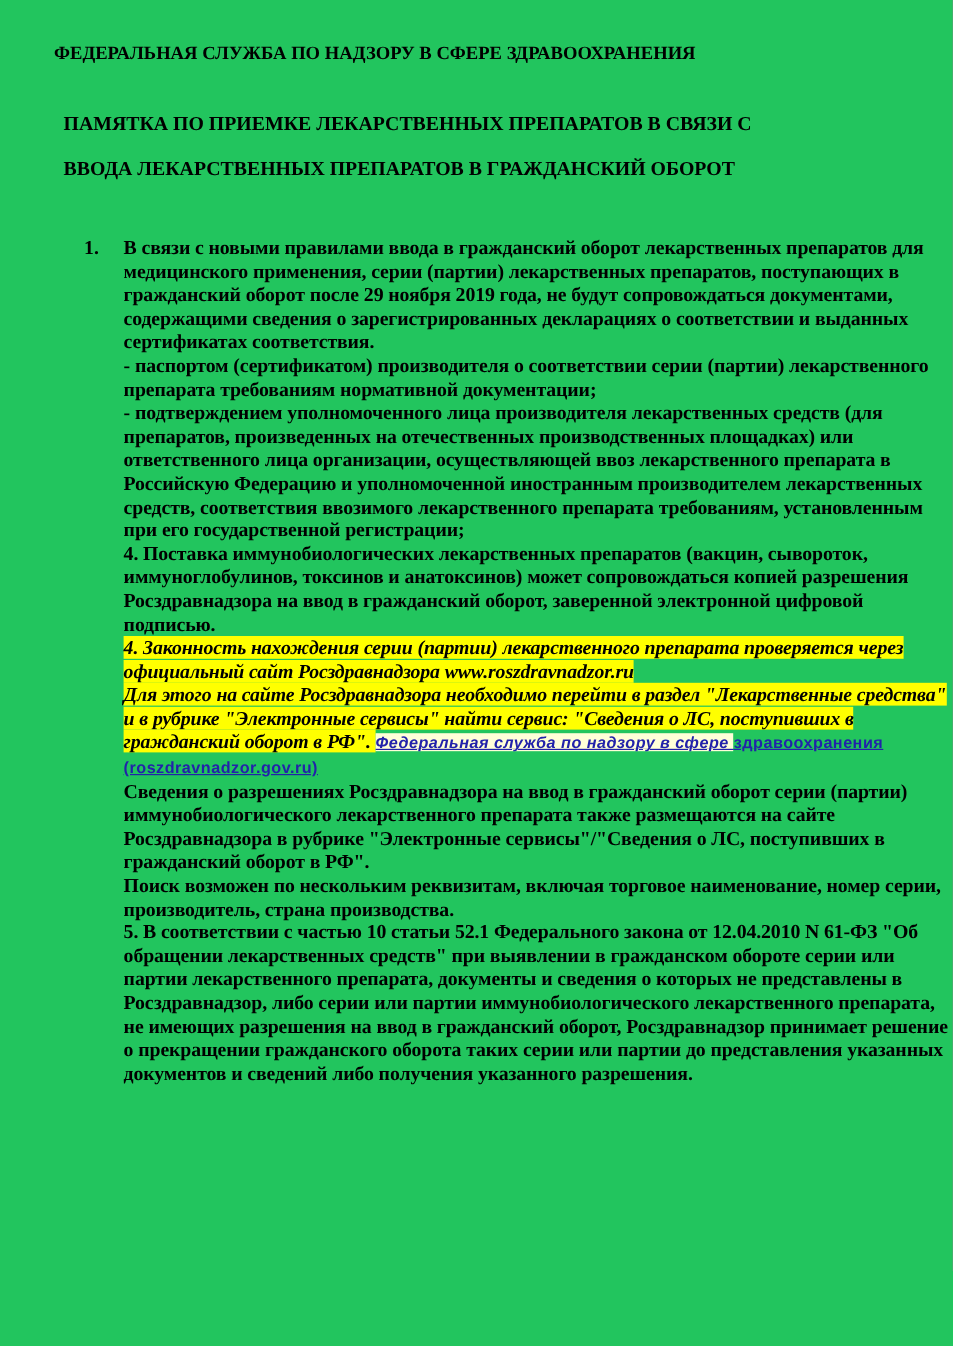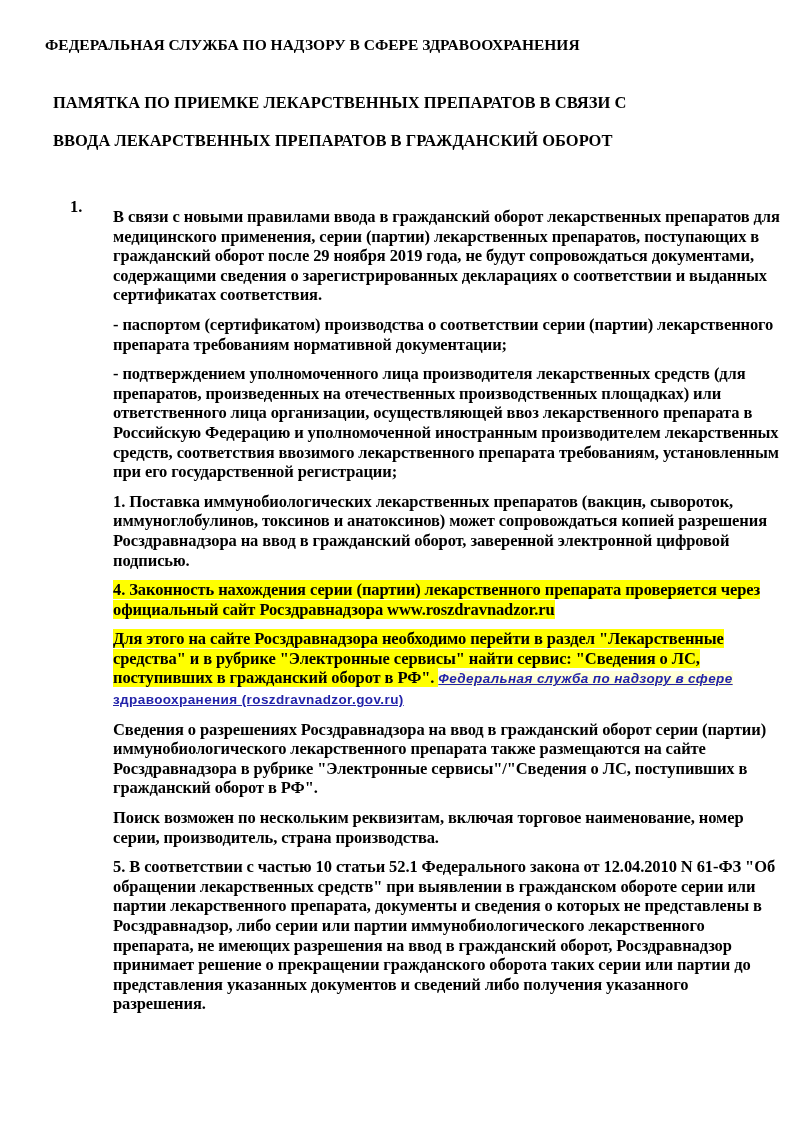--- a/index.html
+++ b/index.html
@@ -1,21 +1,21 @@
 <!DOCTYPE html>
 <html style="--hl: #ffff00; --linkbg: #ffffd8; --link: #2222aa;"><head>
 <meta charset="utf-8">
 <style>
   html, body { margin: 0; padding: 0; background: #888; }
   .page {
     position: relative;
     width: 794px;
     height: 1122px;
     margin: 0 auto;
-    background: #ffffff;
+    background: #22c55e;
     overflow: hidden;
     color: #000;
     font-family: "Liberation Serif", "DejaVu Serif", serif;
     font-weight: bold;
   }
   .doc-header {
     position: absolute;
     left: 45px;
     top: 34px;
     width: 740px;
@@ -46,23 +46,23 @@
   .doc-body {
     position: absolute;
     left: 103px;
     top: 197px;
     width: 688px;
     font-size: 16.5px;
     line-height: 19.6px;
     font-weight: bold;
     letter-spacing: -0.1px;
   }
-  .doc-body p.para { margin: 10px; padding: 0; }
+  .doc-body p.para { margin: 0; padding: 0; }
   .seg-normal { background: transparent; }
-  .seg-highlight { background: var(--hl, #ffff00); }
+  .seg-highlight { background: var(--hl, #ffff00); font-style: italic; }
   a.doclink {
     font-family: "Liberation Sans", "DejaVu Sans", sans-serif;
     font-size: 13.5px;
     font-weight: bold;
     color: var(--link, #2222aa);
     text-decoration: underline;
     letter-spacing: 0.4px;
     cursor: pointer;
   }
   a.doclink.on-pale { background: var(--linkbg, #ffffd8); font-style: italic; }
@@ -79,23 +79,23 @@
   <div class="doc-title">
     <div class="title-line">ПАМЯТКА ПО ПРИЕМКЕ ЛЕКАРСТВЕННЫХ ПРЕПАРАТОВ В СВЯЗИ С</div>
     <div class="title-line">ВВОДА ЛЕКАРСТВЕННЫХ ПРЕПАРАТОВ В ГРАЖДАНСКИЙ ОБОРОТ</div>
   </div>
 
   <div class="list-marker">1.</div>
 
   <div class="doc-body">
     <div>
         <p class="para"><span class="seg-normal">В связи с новыми правилами ввода в гражданский оборот лекарственных препаратов для медицинского применения, серии (партии) лекарственных препаратов, поступающих в гражданский оборот после 29 ноября 2019 года, не будут сопровождаться документами, содержащими сведения о зарегистрированных декларациях о соответствии и выданных сертификатах соответствия.</span></p>
-        <p class="para"><span class="seg-normal">- паспортом (сертификатом) производства о соответствии серии (партии) лекарственного препарата требованиям нормативной документации;</span></p>
+        <p class="para"><span class="seg-normal">- паспортом (сертификатом) производителя о соответствии серии (партии) лекарственного препарата требованиям нормативной документации;</span></p>
         <p class="para"><span class="seg-normal">- подтверждением уполномоченного лица производителя лекарственных средств (для препаратов, произведенных на отечественных производственных площадках) или ответственного лица организации, осуществляющей ввоз лекарственного препарата в Российскую Федерацию и уполномоченной иностранным производителем лекарственных средств, соответствия ввозимого лекарственного препарата требованиям, установленным при его государственной регистрации;</span></p>
-        <p class="para"><span class="seg-normal">1. Поставка иммунобиологических лекарственных препаратов (вакцин, сывороток, иммуноглобулинов, токсинов и анатоксинов) может сопровождаться копией разрешения Росздравнадзора на ввод в гражданский оборот, заверенной электронной цифровой подписью.</span></p>
+        <p class="para"><span class="seg-normal">4. Поставка иммунобиологических лекарственных препаратов (вакцин, сывороток, иммуноглобулинов, токсинов и анатоксинов) может сопровождаться копией разрешения Росздравнадзора на ввод в гражданский оборот, заверенной электронной цифровой подписью.</span></p>
         <p class="para"><span class="seg-highlight">4. Законность нахождения серии (партии) лекарственного препарата проверяется через официальный сайт Росздравнадзора www.roszdravnadzor.ru</span></p>
         <p class="para"><span class="seg-highlight">Для этого на сайте Росздравнадзора необходимо перейти в раздел "Лекарственные средства" и в рубрике "Электронные сервисы" найти сервис: "Сведения о ЛС, поступивших в гражданский оборот в РФ". </span><a class="doclink on-pale" href="#">Федеральная служба по надзору в сфере </a><a class="doclink" href="#">здравоохранения (roszdravnadzor.gov.ru)</a></p>
         <p class="para"><span class="seg-normal">Сведения о разрешениях Росздравнадзора на ввод в гражданский оборот серии (партии) иммунобиологического лекарственного препарата также размещаются на сайте Росздравнадзора в рубрике "Электронные сервисы"/"Сведения о ЛС, поступивших в гражданский оборот в РФ".</span></p>
         <p class="para"><span class="seg-normal">Поиск возможен по нескольким реквизитам, включая торговое наименование, номер серии, производитель, страна производства.</span></p>
         <p class="para"><span class="seg-normal">5. В соответствии с частью 10 статьи 52.1 Федерального закона от 12.04.2010 N 61-ФЗ "Об обращении лекарственных средств" при выявлении в гражданском обороте серии или партии лекарственного препарата, документы и сведения о которых не представлены в Росздравнадзор, либо серии или партии иммунобиологического лекарственного препарата, не  имеющих разрешения на ввод в гражданский оборот, Росздравнадзор принимает решение о прекращении гражданского оборота таких серии или партии до представления указанных документов и сведений либо получения указанного разрешения.</span></p>
       </div>
   </div>
 
 </div>
 

